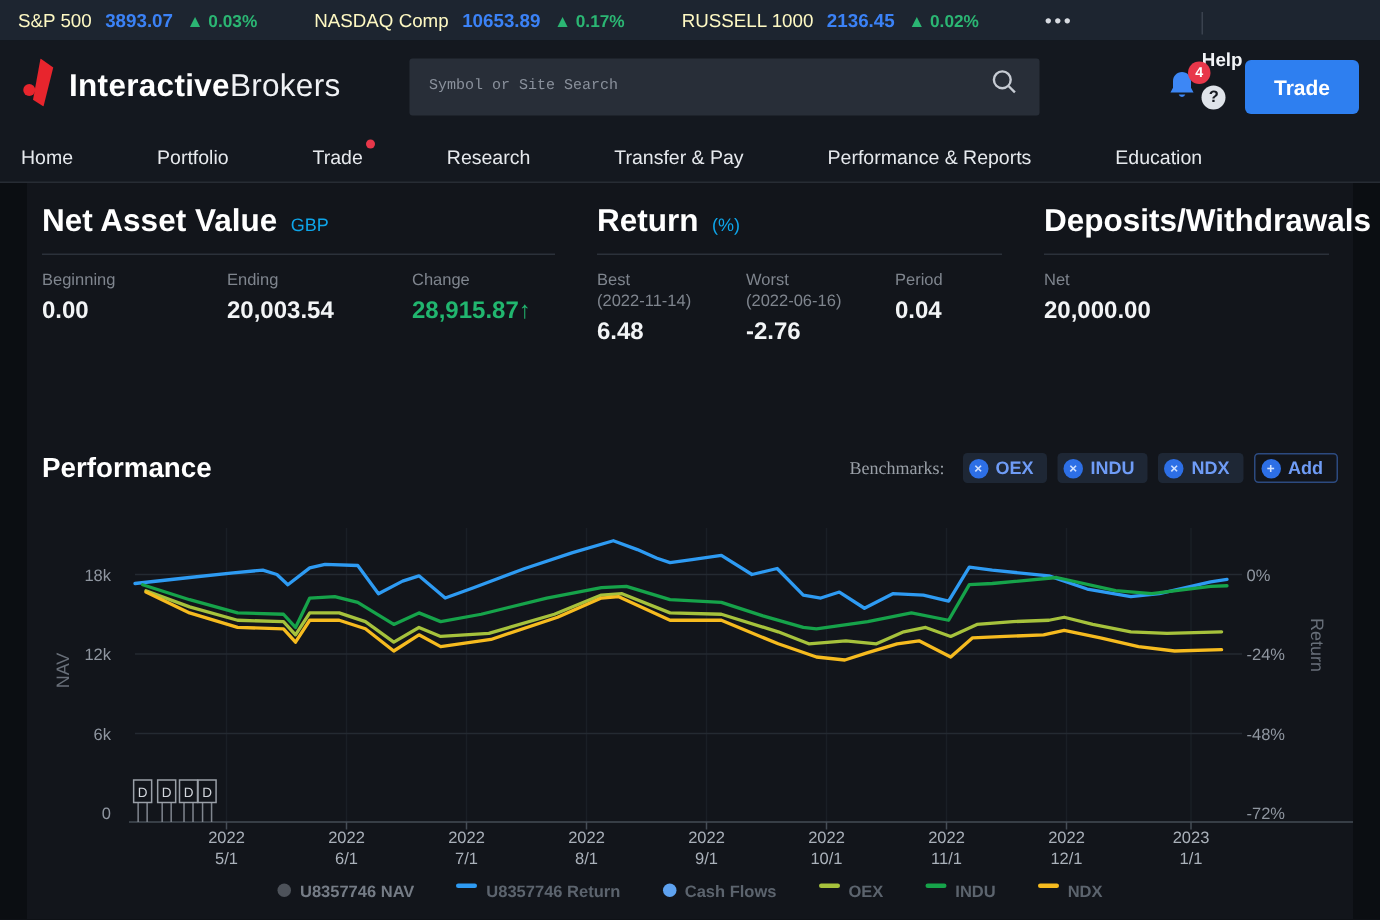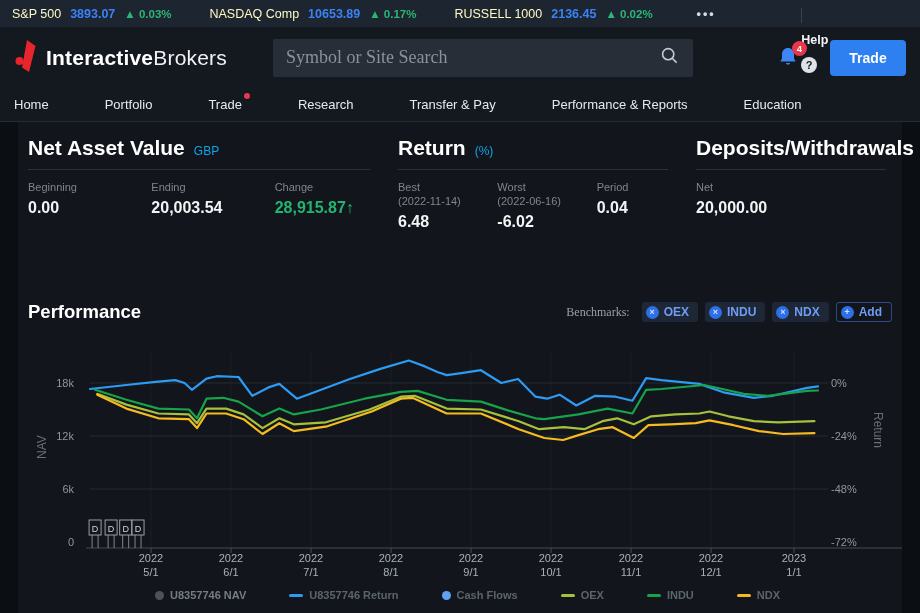--- a/index.html
+++ b/index.html
@@ -23,21 +23,21 @@
             font-size:11px; font-weight:bold; display:flex; align-items:center; justify-content:center; }
   
   .header { height:61px; background:#14181f; display:flex; align-items:center; padding:1px 14px; }
   .brand { display:flex; align-items:center; gap:8px; }
   .brand-text { font-size:21px; color:#ffffff; letter-spacing:0.2px; }
   .brand-bold { font-weight:bold; }
   .brand-light { font-weight:normal; color:#f0f2f5; }
   .search-box { margin-left:46px; width:420px; height:38px; background:#282e38; border-radius:2px;
                 display:flex; align-items:center; padding:0 13px; }
   .search-box input { flex:1; background:transparent; border:none; outline:none;
-                      color:#a3a3a3; font-size:18px; font-family:Liberation Serif, serif; }
+                      color:#a3a3a3; font-size:10px; font-family:Liberation Mono, monospace; }
   .search-box input::placeholder { color:#8a919c; }
   .bell-wrap { margin-left:auto; margin-right:30px; position:relative; width:24px; height:26px; cursor:pointer; }
   .bell-badge { position:absolute; top:-4px; right:-7px; min-width:15px; height:15px; border-radius:8px;
                 background:#e8374a; color:#fff; font-size:9.5px; font-weight:bold;
                 display:flex; align-items:center; justify-content:center; padding:0 3px; }
   .trade-btn { width:76px; height:36px; background:#2e7ff0; border:none; border-radius:4px;
                color:#fff; font-size:14px; font-weight:bold; cursor:pointer; font-family:"Liberation Sans",sans-serif; }
   
   .nav { height:34px; background:#14181f; border-bottom:1px solid #272c34;
          display:flex; align-items:center; padding:0 14px; column-gap:56px; }
@@ -68,21 +68,21 @@
           padding:0 9px 0 4px; color:#6f9cf6; font-size:12px; font-weight:bold; cursor:pointer; }
   .pill.outlined { background:transparent; border:1px solid #2c4a80; }
   .pill-ico { width:13px; height:13px; border-radius:50%; background:#2d6fe6; color:#cfe0ff;
               font-size:9px; line-height:13px; text-align:center; font-weight:bold; }
   
   .chart-svg { position:absolute; left:0; top:330px; }
   .chart-svg text { font-family:"Liberation Sans", sans-serif; }
   
   .legend { position:absolute; left:0; right:0; top:589px; display:flex; justify-content:center;
             align-items:center; gap:28px; }
-  .lg-item { display:flex; align-items:center; gap:6px; font-size:11px; font-weight:bold; cursor:pointer;margin-left:15px; }
+  .lg-item { display:flex; align-items:flex-start; gap:6px; font-size:11px; font-weight:bold; cursor:pointer; }
   .lg-dot { width:9px; height:9px; border-radius:50%; }
   .lg-line { width:14px; height:3px; border-radius:2px; }
 </style>
 </head>
 <body>
 
 <div class="ticker-bar">
   <div id="tickerIndices" style="display:flex">
       <div class="tk-group">
         <span class="tk-name">S&amp;P 500</span>
@@ -186,21 +186,21 @@
       <div class="sec-divider"></div>
       <div class="fields">
           <div class="field">
             <div class="field-label">Best</div>
             <div class="field-sub">(2022-11-14)</div>
             <div class="field-value">6.48</div>
           </div>
           <div class="field">
             <div class="field-label">Worst</div>
             <div class="field-sub">(2022-06-16)</div>
-            <div class="field-value">-6.02</div>
+            <div class="field-value">-2.76</div>
           </div>
           <div class="field">
             <div class="field-label">Period</div>
             <div class="field-value">0.04</div>
           </div>
         </div>
     </div>
     <div class="sec sec-dep">
       <div class="sec-title-row">
         <span class="sec-title">Deposits/Withdrawals</span>

